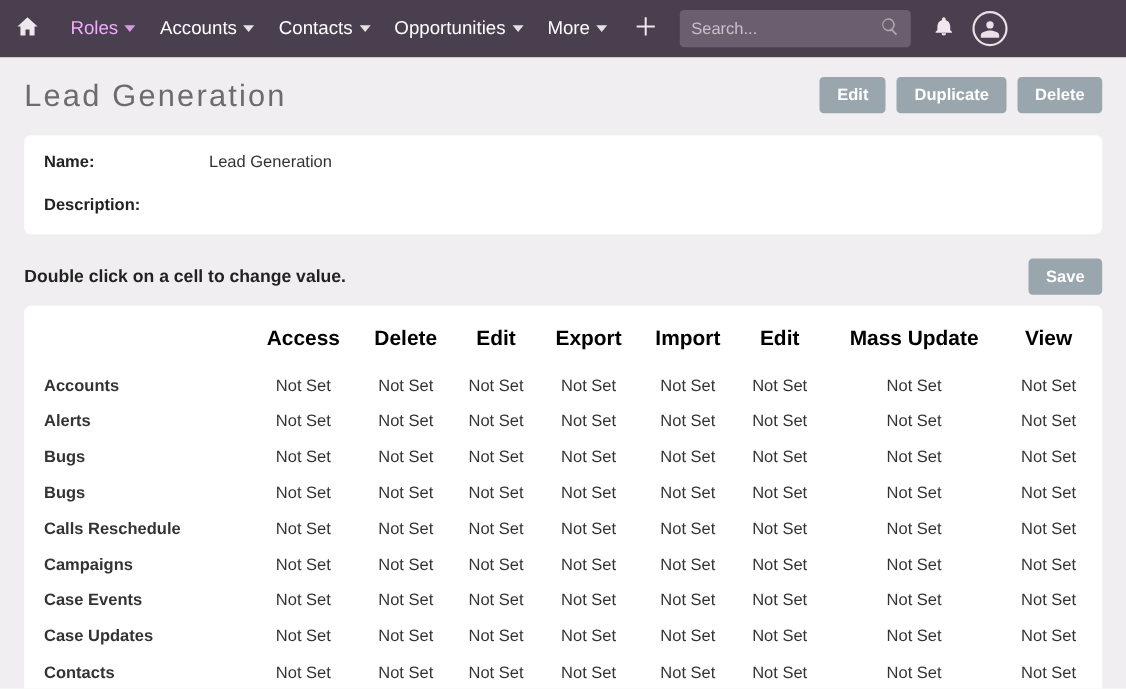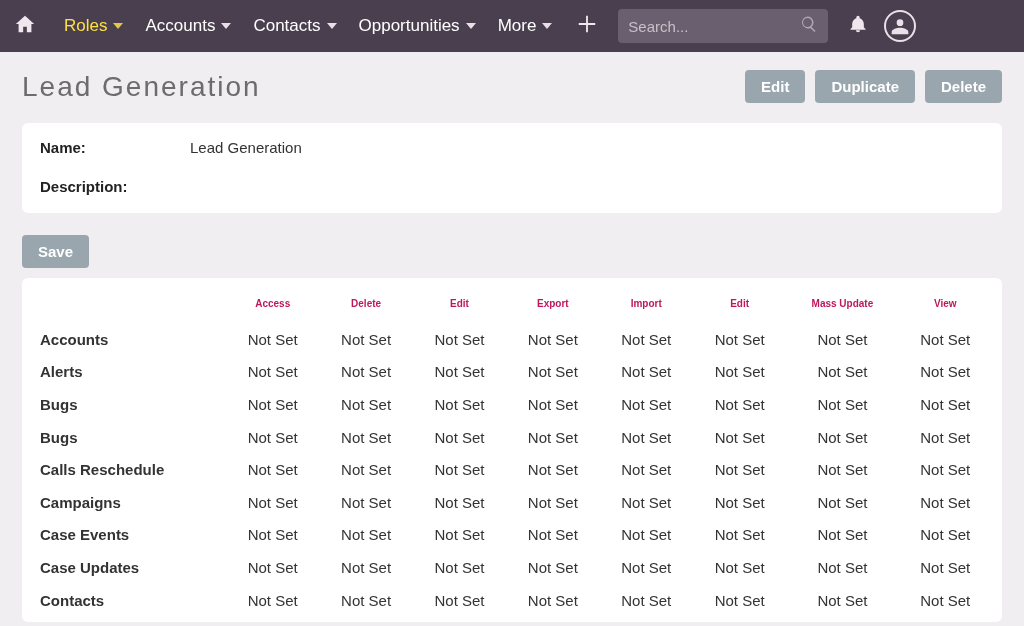--- a/index.html
+++ b/index.html
@@ -23,21 +23,21 @@
 .nav-items { display: flex; align-items: center; gap: 2px; margin-left: 12px; }
 .nav-item {
   color: #fff;
   font-size: 17px;
   padding: 6px 10px;
   display: flex;
   align-items: center;
   gap: 6px;
   cursor: pointer;
 }
-.nav-item.active { color: #fde047; }
+.nav-item.active { color: #f0abfc; }
 .nav-item.active::before {
   content: "";
   position: absolute;
   top: 0;
   height: 3px;
   background: #f5a68f;
 }
 .chev { width: 0; height: 0; border-left: 5px solid transparent; border-right: 5px solid transparent; border-top: 6px solid currentColor; opacity: .85; }
 .plus-icon { margin-left: 8px; cursor: pointer; }
 .search-wrap {
@@ -106,22 +106,22 @@
 .perm-table-wrap {
   background: #fff;
   border-radius: 6px;
   margin-top: 6px;
   padding: 14px 10px 6px 14px;
 }
 table { width: 100%; border-collapse: collapse; }
 th {
   text-align: center;
   font-weight: 700;
-  font-size: 10px;
-  color: #be185d;
+  font-size: 19px;
+  color: #000000;
   padding: 6px 4px 14px 4px;
 }
 th.rowhead-col { width: 190px; }
 td {
   text-align: center;
   font-size: 15px;
   color: #333;
   padding: 7.8px 4px;
   cursor: pointer;
 }
@@ -198,20 +198,21 @@
       <div class="info-label">Name:</div>
       <div class="info-value">Lead Generation</div>
     </div>
     <div class="info-row" style="margin-bottom:0">
       <div class="info-label">Description:</div>
       <div class="info-value"></div>
     </div>
   </div>
 
   <div class="instruct-row">
+    <div class="instruct">Double click on a cell to change value.</div>
     <div class="btn-row">
       <button class="btn">Save</button>
     </div>
   </div>
 
   <div class="perm-table-wrap">
     <table>
       <thead>
           <tr>
             <th class="rowhead-col"></th>

